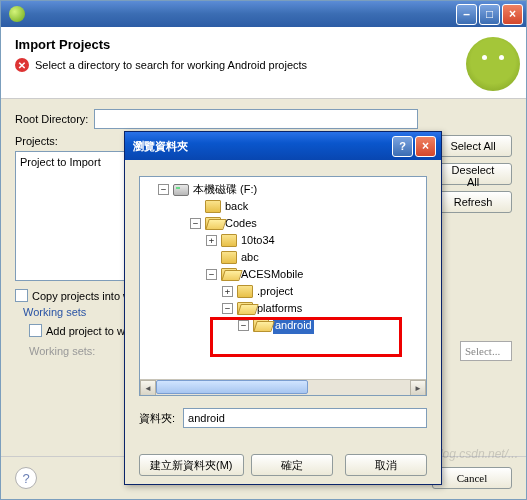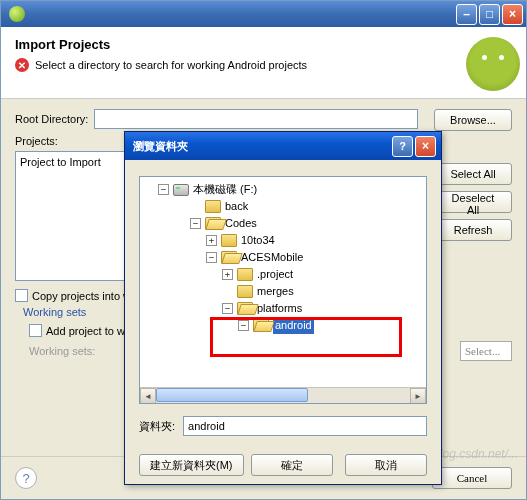--- a/index.html
+++ b/index.html
@@ -61,21 +61,21 @@
 .drive-icon::after { content: ""; position: absolute; left: 2px; top: 2px; width: 4px; height: 2px; background: #6d8; }
 .selected-label { background: #316ac5; color: #fff; padding: 0 2px; }
 .red-box { position: absolute; border: 3px solid #e00; pointer-events: none; }
 
 .hscroll { position: absolute; left: 0; right: 0; bottom: 0; height: 16px; background: #e8e4d8; border-top: 1px solid #c8c4b8; display: flex; }
 .hscroll-btn { width: 16px; height: 16px; background: linear-gradient(180deg, #f8f6ee, #d8d4c6); border: 1px solid #b8b4a6; display: flex; align-items: center; justify-content: center; font-size: 8px; color: #555; cursor: pointer; }
 .hscroll-track { flex: 1; position: relative; }
 .hscroll-thumb { position: absolute; left: 0; width: 60%; height: 14px; top: 0; background: linear-gradient(180deg, #d0e4ff, #a8c6f0); border: 1px solid #7a9dd0; border-radius: 2px; cursor: pointer; }
 
 .folder-input-row { display: flex; align-items: center; margin-top: 12px; gap: 8px; }
-.browse-btns { display: flex; justify-content: space-between; margin-top: 18px; gap: 6px; border-radius: 11px; }
+.browse-btns { display: flex; justify-content: space-between; margin-top: 26px; gap: 6px; border-radius: 11px; }
 .browse-btns .btn { min-width: 82px; }
 
 .watermark { position: absolute; right: 8px; bottom: 38px; color: rgba(120,120,120,0.3); font-size: 12px; font-style: italic; z-index: 1; }
 </style>
 </head>
 <body>
 
 <div class="main-window">
   <div class="titlebar">
     <div class="titlebar-icon"></div>
@@ -89,21 +89,20 @@
     <div class="header-title">Import Projects</div>
     <div class="header-msg">
       <div class="err-icon">✕</div>
       <div>Select a directory to search for working Android projects</div>
     </div>
     <div class="android-logo"></div>
   </div>
 
   <div class="body-area">
     <div class="btn-col">
-      <button class="btn">Browse...</button>
       <div style="height:20px"></div>
       <button class="btn">Select All</button>
       <button class="btn">Deselect All</button>
       <button class="btn">Refresh</button>
     </div>
 
     <div class="row">
       <span class="label">Root Directory:</span>
       <input class="text-input" style="margin-right: 94px;" value="">
     </div>
@@ -163,33 +162,33 @@
           <span class="expander">−</span>
           <span class="folder-icon open"></span>
           <span>Codes</span>
         </div>
         <div class="tree-row" style="padding-left:64px">
           <span class="expander">+</span>
           <span class="folder-icon"></span>
           <span>10to34</span>
         </div>
         <div class="tree-row" style="padding-left:64px">
+          <span class="exp-spacer"></span>
+          <span class="folder-icon"></span>
+          <span>abc</span>
+        </div>
+        <div class="tree-row" style="padding-left:64px">
           <span class="expander">−</span>
           <span class="folder-icon open"></span>
           <span>ACESMobile</span>
         </div>
         <div class="tree-row" style="padding-left:80px">
           <span class="expander">+</span>
           <span class="folder-icon"></span>
           <span>.project</span>
-        </div>
-        <div class="tree-row" style="padding-left:80px">
-          <span class="exp-spacer"></span>
-          <span class="folder-icon"></span>
-          <span>merges</span>
         </div>
         <div class="tree-row" style="padding-left:80px">
           <span class="expander">−</span>
           <span class="folder-icon open"></span>
           <span>platforms</span>
         </div>
         <div class="tree-row" style="padding-left:96px">
           <span class="expander">−</span>
           <span class="folder-icon open"></span>
           <span class="selected-label">android</span>

